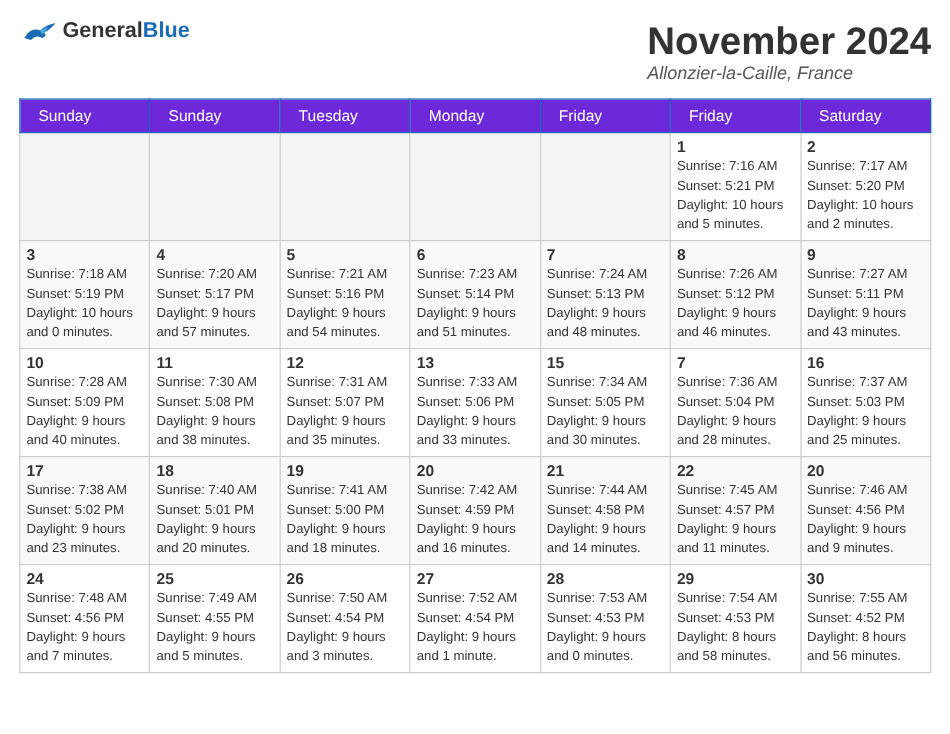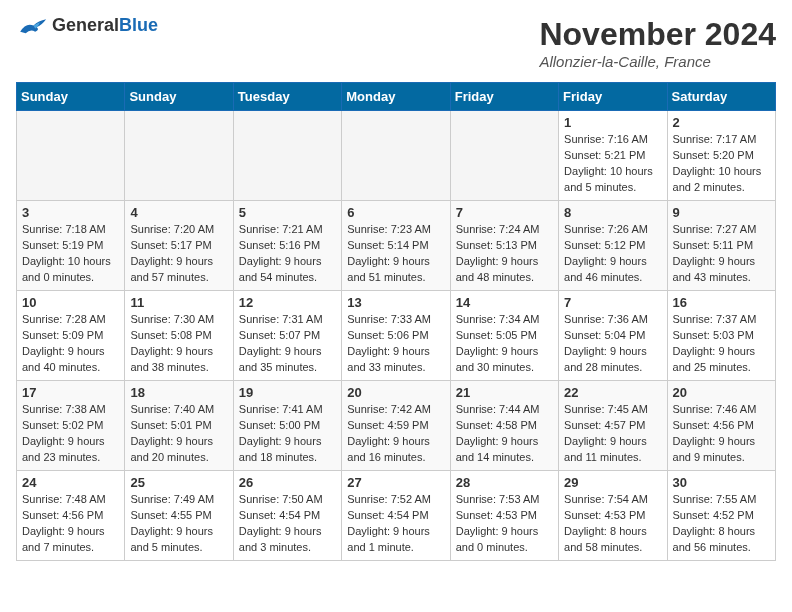--- a/index.html
+++ b/index.html
@@ -32,25 +32,25 @@
     .location-title {
       font-size: 15px;
       color: #555;
       font-style: italic;
     }
     .calendar {
       width: 100%;
       border-collapse: collapse;
     }
     .calendar th {
-      background: #0369a1;
+      background: #6d28d9;
       color: #fff;
       font-size: 13px;
-      font-weight: bold;
-      padding: 6px 4px;
+      font-weight: normal;
+      padding: 6px 15px;
       text-align: left;
       border: 1px solid #1a6bb5;
     }
     .calendar td {
       border: 1px solid #ccc;
       vertical-align: top;
       padding: 4px 5px;
       width: 108px;
       min-height: 80px;
       height: 90px;
@@ -180,21 +180,21 @@
         </td>
         <td>
           <span class="day-number">12</span>
           <div class="day-info">Sunrise: 7:31 AM<br>Sunset: 5:07 PM<br>Daylight: 9 hours and 35 minutes.</div>
         </td>
         <td>
           <span class="day-number">13</span>
           <div class="day-info">Sunrise: 7:33 AM<br>Sunset: 5:06 PM<br>Daylight: 9 hours and 33 minutes.</div>
         </td>
         <td>
-          <span class="day-number">14</span>
+          <span class="day-number">15</span>
           <div class="day-info">Sunrise: 7:34 AM<br>Sunset: 5:05 PM<br>Daylight: 9 hours and 30 minutes.</div>
         </td>
         <td>
           <span class="day-number">7</span>
           <div class="day-info">Sunrise: 7:36 AM<br>Sunset: 5:04 PM<br>Daylight: 9 hours and 28 minutes.</div>
         </td>
         <td>
           <span class="day-number">16</span>
           <div class="day-info">Sunrise: 7:37 AM<br>Sunset: 5:03 PM<br>Daylight: 9 hours and 25 minutes.</div>
         </td>

